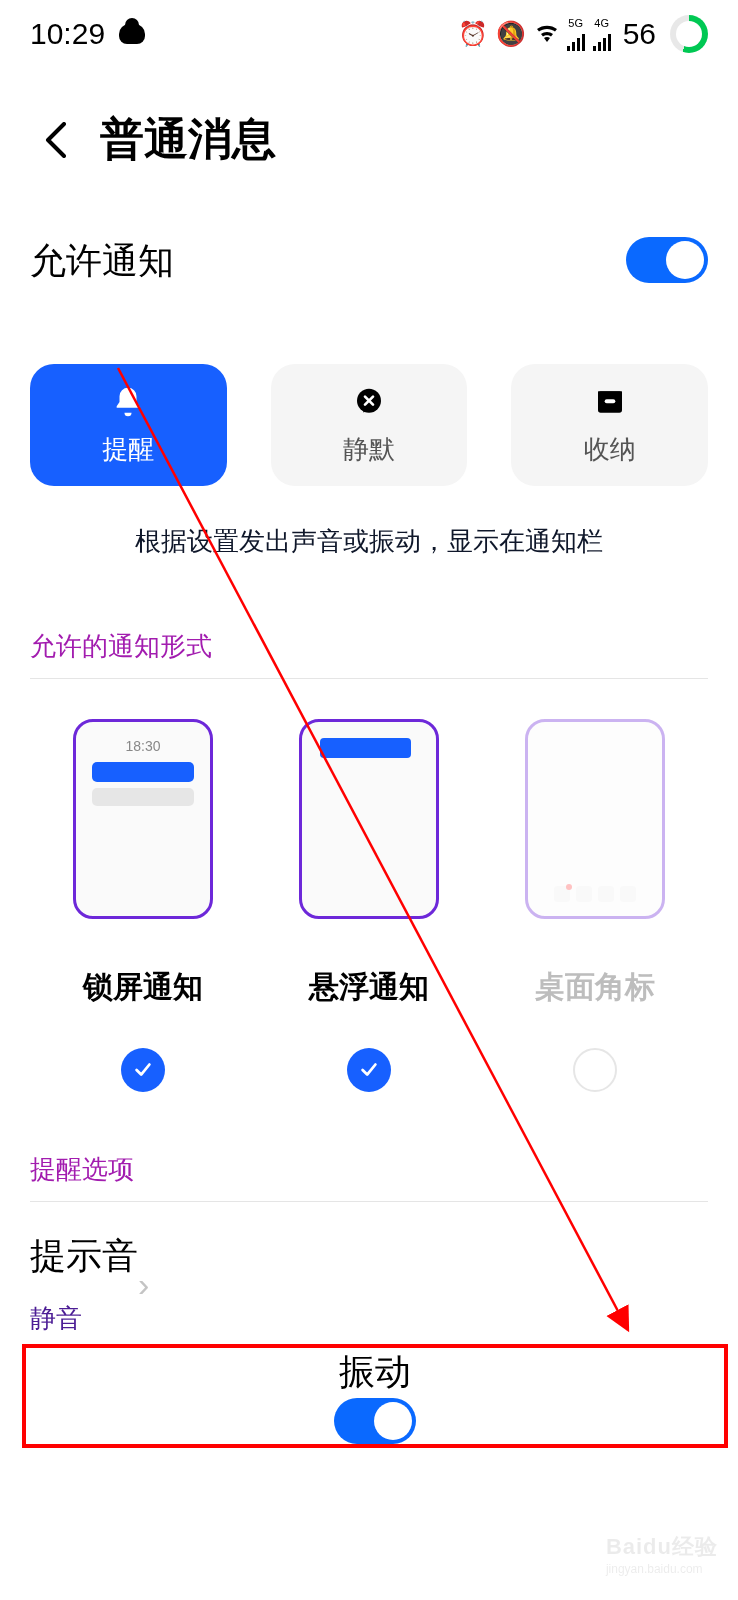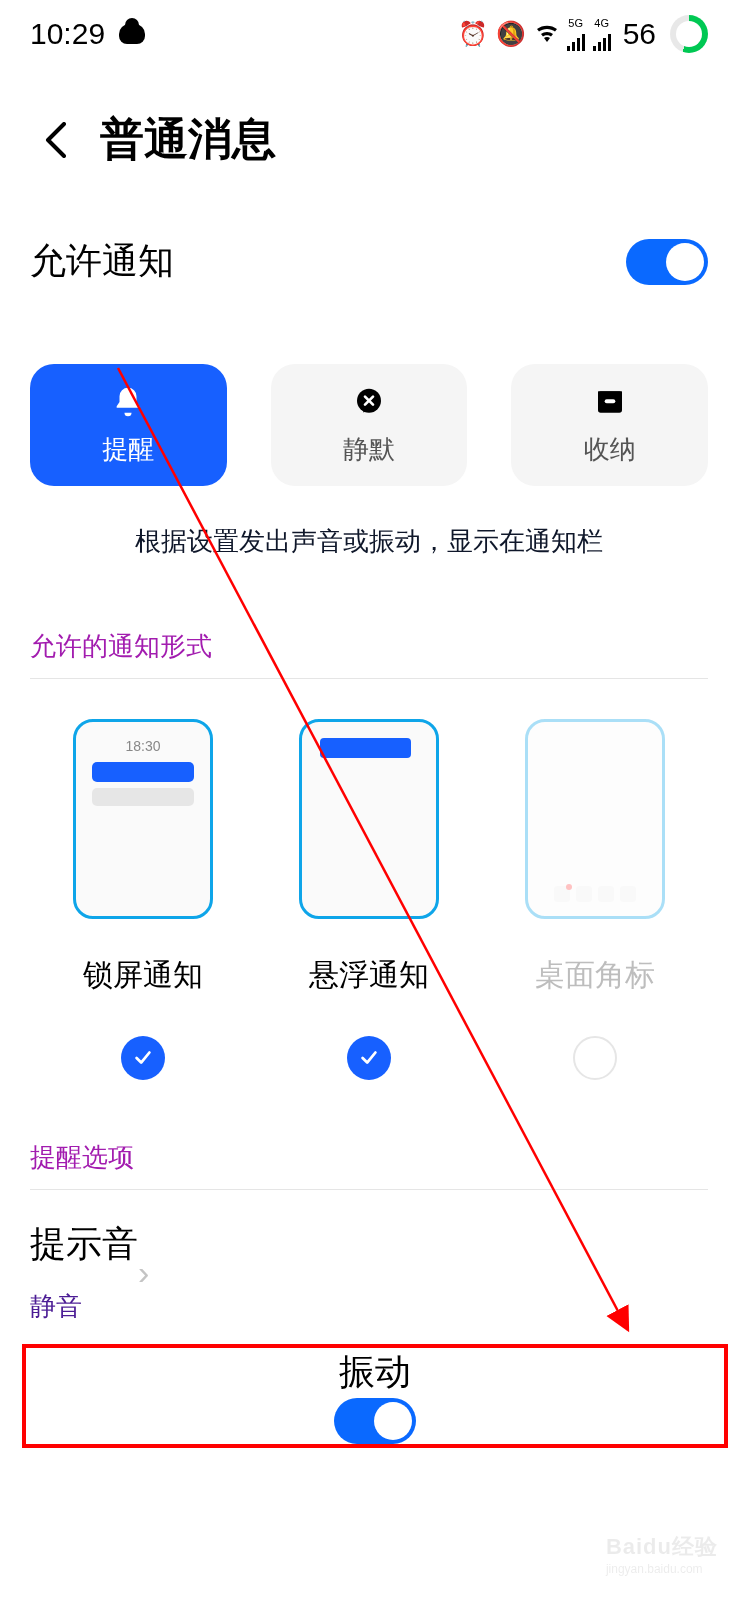--- a/index.html
+++ b/index.html
@@ -45,21 +45,21 @@
     display: flex; align-items: center;
     padding: 50px 30px 40px 40px; gap: 30px;
   }
   .back-btn { width: 30px; height: 48px; display:flex; align-items:center; justify-content:center; }
   .page-title { font-size: 44px; font-weight: 600; }
 
   .content { padding: 0 30px; }
 
   
   .row {
-    display: flex; justify-content: space-between; align-items: center;
+    display: flex; justify-content: space-between; align-items: flex-start;
     padding: 28px 0;
   }
   .row-title { font-size: 36px; font-weight: 500; }
 
   .switch {
     width: 82px; height: 46px; border-radius: 23px; background: #0a69ff;
     position: relative;
   }
   .switch::after {
     content:""; position:absolute; width:38px; height:38px; background:#fff;
@@ -80,33 +80,33 @@
   .mode-desc { text-align:center; color:#0f172a; font-size:26px; margin-top:38px; }
 
   
   .section-heading { color:#a21caf; font-size:26px; margin-top:60px; padding:10px 0 8px 0; }
   .divider { height:1px; background:#e5e5e5; margin-top:6px; }
 
   
   .form-row { display:flex; gap:0; margin-top:40px; }
   .form-col { flex:1; display:flex; flex-direction:column; align-items:center; }
   .phone-preview {
-    width:140px; height:200px; border:3px solid #0ea5e9; border-radius:20px;
+    width:140px; height:200px; border:3px solid #6d28d9; border-radius:20px;
     background:#fafafa; padding:10px; position:relative;
   }
   .phone-preview.dimmed { opacity:.35; }
   .lock-time { font-size:14px; color:#888; text-align:center; margin-top:6px;}
   .noti-bar { height:20px; background:#1760ff; border-radius:5px; margin:8px 6px 6px 6px;}
   .noti-bar2 { height:18px; background:#e6e6e6; border-radius:5px; margin:0 6px;}
   .float-bar { height:20px; background:#1760ff; border-radius:4px; margin:6px 8px 0 8px; width:80%;}
   .badge-grid { position:absolute; bottom:14px; left:0; right:0; display:flex; justify-content:center; gap:6px;}
   .badge-grid span { width:16px; height:16px; background:#eee; border-radius:4px; position:relative;}
   .badge-grid span:first-child::after{content:"";position:absolute;width:6px;height:6px;background:#ff5252;border-radius:50%;top:-2px;right:-2px;}
 
-  .form-label { font-size:30px; margin-top:36px; }
+  .form-label { font-size:30px; margin-top:48px;font-weight:bold; }
   .form-label.dimmed { color:#bdbdbd; }
 
   .check-circle {
     width:44px; height:44px; border-radius:50%; background:#1760ff;
     display:flex; align-items:center; justify-content:center; margin-top:40px;
   }
   .check-circle.off { background:transparent; border:2px solid #e6e6e6; }
 
   
   .sound-row { display:flex; justify-content:flex-start; align-items:center; padding:30px 0 20px 0; }

